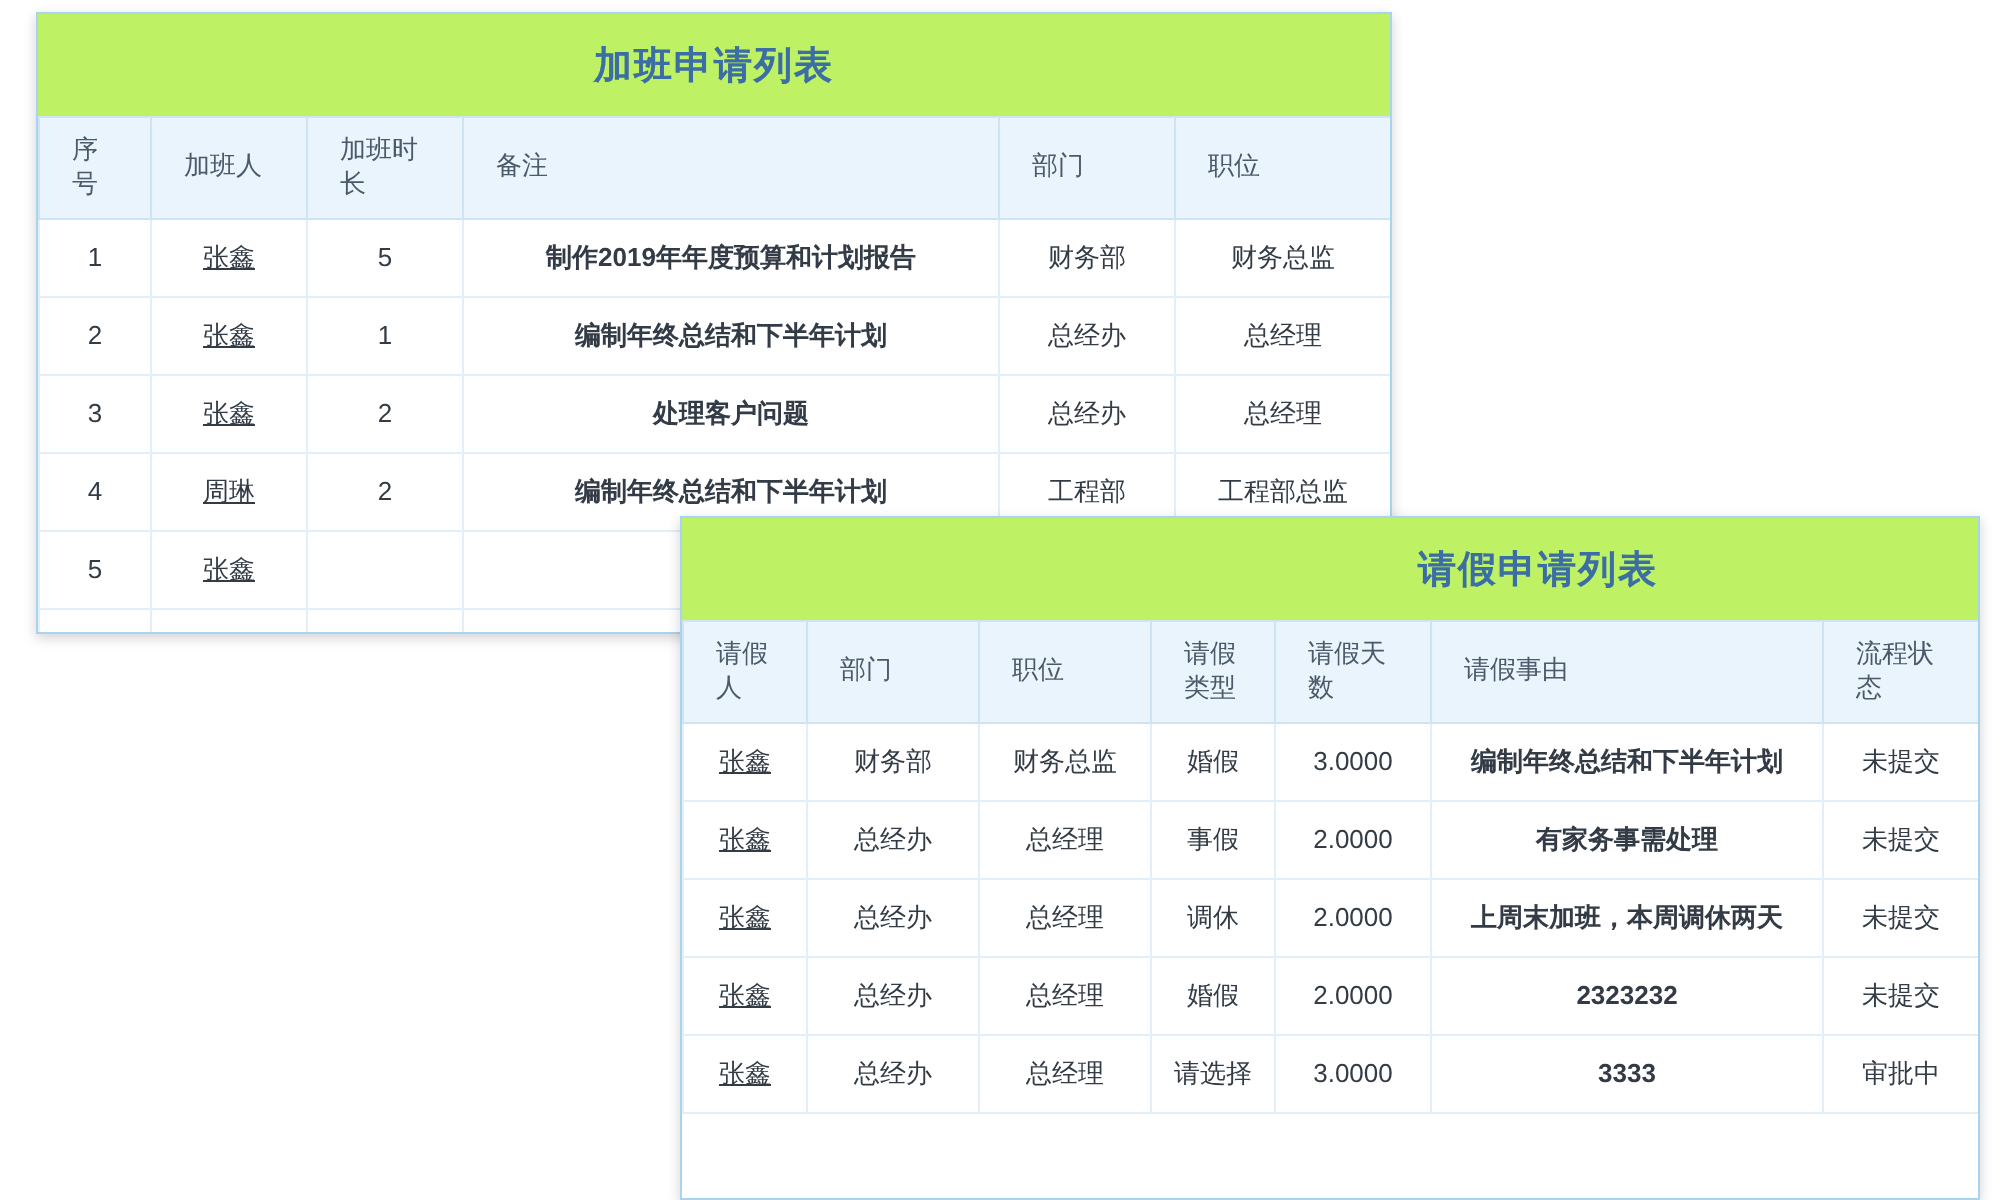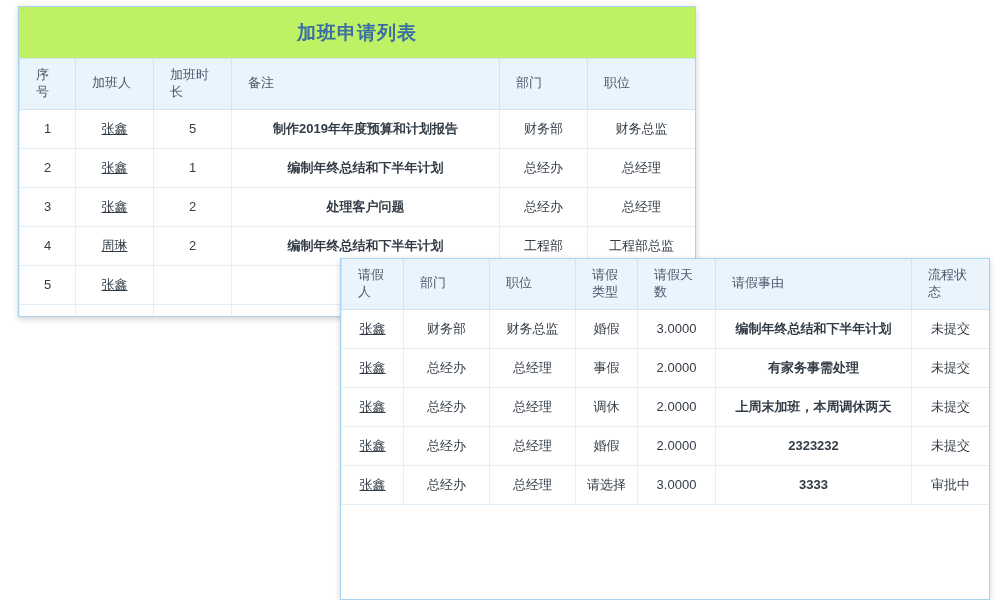--- a/index.html
+++ b/index.html
@@ -180,20 +180,21 @@
             <td class="left">勘察龙湖三千里项</td>
             <td></td>
             <td></td>
           </tr>
         </tbody>
       </table>
     </div>
   </div>
 
   <div class="panel" id="leave-panel">
+    <div class="panel-title">请假申请列表</div>
     <div class="clip">
       <table class="grid">
         <colgroup>
           <col style="width:62px">
           <col style="width:86px">
           <col style="width:86px">
           <col style="width:62px">
           <col style="width:78px">
           <col style="width:196px">
           <col style="width:78px">

